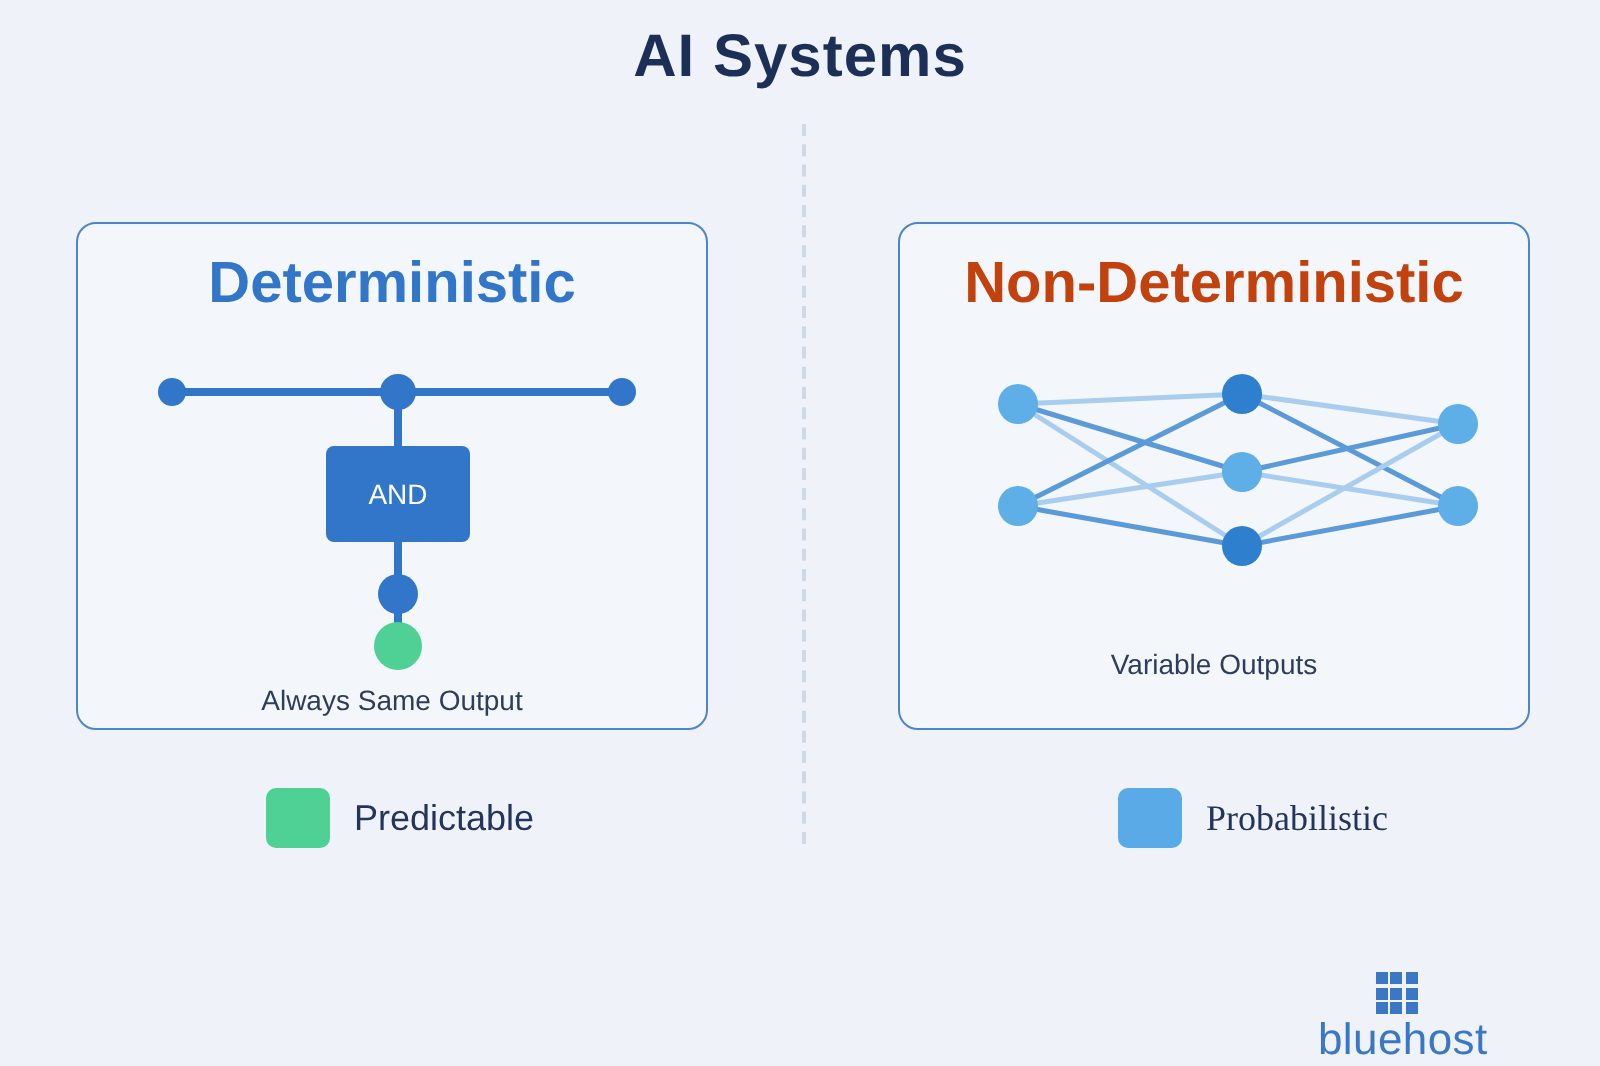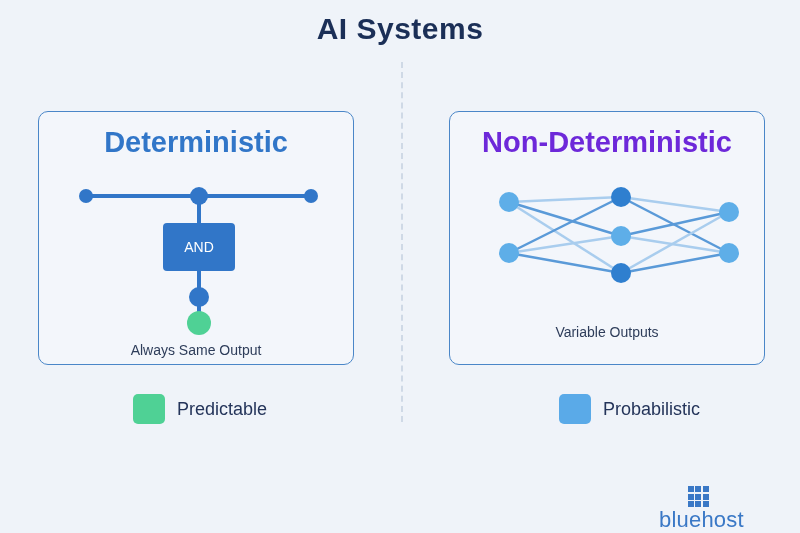--- a/index.html
+++ b/index.html
@@ -22,21 +22,21 @@
       position: absolute; top: 111px; width: 316px; height: 254px;
       border: 1.5px solid #4a86c8; border-radius: 10px;
       background: #f3f6fb; box-sizing: border-box;
     }
     .panel.left { left: 38px; }
     .panel.right { left: 449px; }
     .panel-title {
       position: absolute; left: 0; top: 14px; width: 100%;
       text-align: center; font-size: 29px; font-weight: bold; color: #3176c8;
     }
-    .panel.right .panel-title { color: #6d28d9; }
+    .panel.right .panel-title { color: #c2410c; }
     .panel-caption {
       position: absolute; left: 0; width: 100%; text-align: center;
       font-size: 14px; color: #2e3d5a;
     }
     .panel.left .panel-caption { top: 230px; }
     .panel.right .panel-caption { top: 212px; }
     svg.diagram { position: absolute; left: 0; top: 0; }
     .legend {
       position: absolute; top: 394px; display: flex; align-items: center;
     }
@@ -99,21 +99,21 @@
     <circle cx="279" cy="100" r="10" fill="#5eaee8"></circle>
     <circle cx="279" cy="141" r="10" fill="#5eaee8"></circle>
   </svg>
   <div class="panel-caption">Variable Outputs</div>
 </div>
 
 <div class="legend" style="left:133px;">
   <div class="swatch" style="background:#4fd195;"></div>
   <span class="label">Predictable</span>
 </div>
-<div class="legend" style="left:559px;">
+<div class="legend" style="left:559px;font-family:Liberation Serif, serif;">
   <div class="swatch" style="background:#5aaae8;"></div>
   <span class="label">Probabilistic</span>
 </div>
 
 <div class="logo">
   <div class="logo-grid">
     <span></span>
       <span></span>
       <span></span>
     <span></span>

